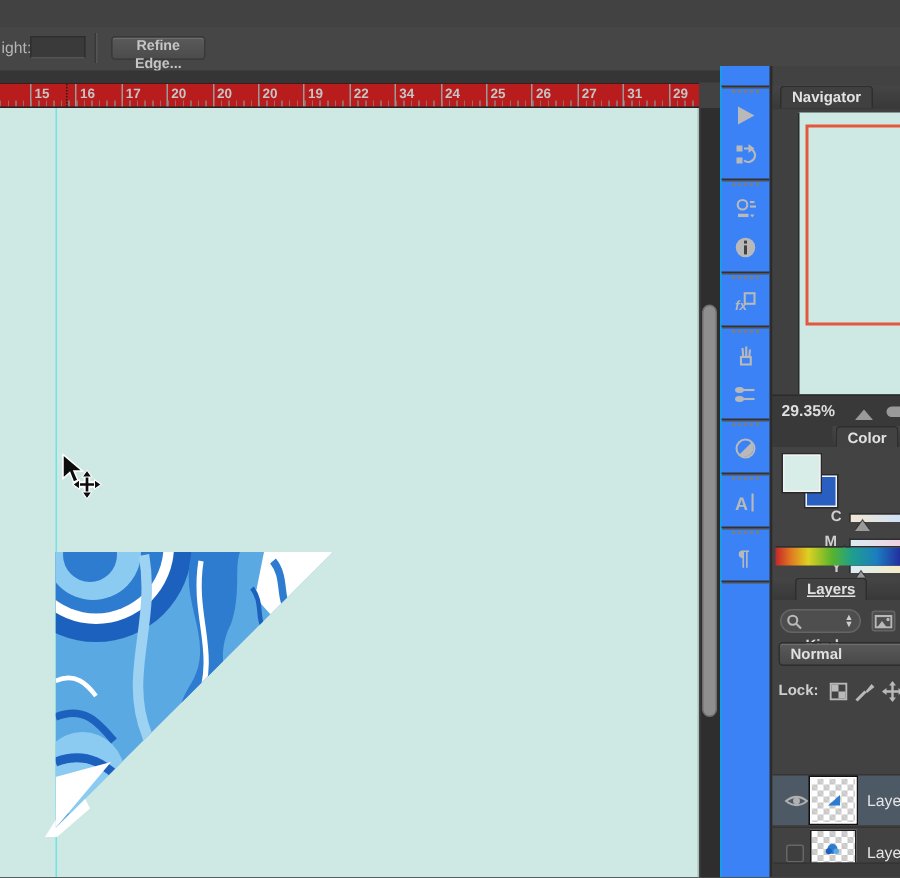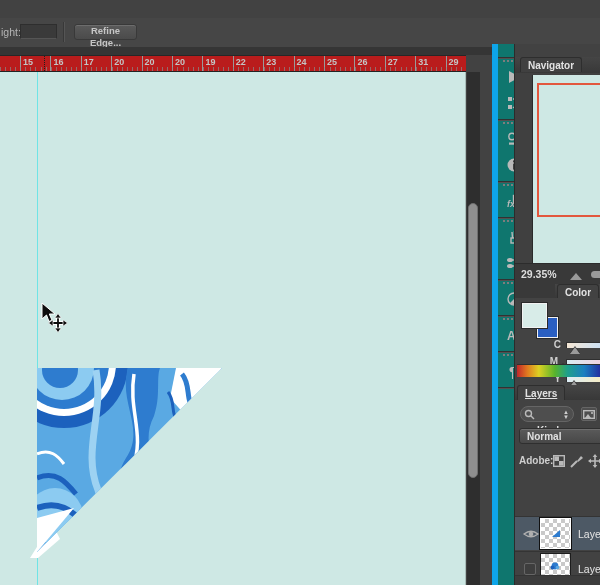--- a/index.html
+++ b/index.html
@@ -42,22 +42,22 @@
   #guide{position:absolute;left:37px;top:0;width:1px;height:513px;background:#6fe4e6;}
   #artwork{position:absolute;left:0;top:286px;}
   #cursor{position:absolute;left:38px;top:230px;}
 
   
   #vscroll{position:absolute;left:467px;top:72px;width:13px;height:513px;background:#2e2e2e;}
   #vthumb{position:absolute;left:1px;top:131px;width:10px;height:275px;background:#8f8f8f;
           border-radius:5px;border:1px solid #6f6f6f;}
 
   
-  #dock{position:absolute;left:492px;top:44px;width:34px;height:541px;background:#0f766e;
-        border-left:6px solid #0ea5e9;border-right:1px solid #2c2c2c;}
+  #dock{position:absolute;left:480px;top:44px;width:34px;height:541px;background:#3b82f6;
+        border-left:1px solid #0ea5e9;border-right:1px solid #2c2c2c;}
   .dock-group{border-top:1px solid #323232;box-shadow:inset 0 1px 0 #515151;padding-bottom:3px;}
   .grip{width:18px;height:3px;margin:2px auto 1px;border-top:2px dotted #7d7d7d;}
   .dock-icon{width:32px;height:26px;display:flex;align-items:center;justify-content:center;cursor:pointer;}
   .dock-icon svg{display:block;}
   .ic{fill:#b9b9b9;}
   .ic-s{fill:none;stroke:#b9b9b9;stroke-width:1.4;}
   .ic-txt{fill:#b9b9b9;font-family:"Liberation Sans",sans-serif;}
 
   
   #panels{position:absolute;left:514px;top:44px;width:86px;height:541px;background:#424242;
@@ -165,21 +165,21 @@
       <span class="r-num" style="left: 114.2px;">20</span>
       <div class="r-major" style="left: 141.6px;"></div>
       <span class="r-num" style="left: 144.6px;">20</span>
       <div class="r-major" style="left: 172px;"></div>
       <span class="r-num" style="left: 175px;">20</span>
       <div class="r-major" style="left: 202.4px;"></div>
       <span class="r-num" style="left: 205.4px;">19</span>
       <div class="r-major" style="left: 232.8px;"></div>
       <span class="r-num" style="left: 235.8px;">22</span>
       <div class="r-major" style="left: 263.2px;"></div>
-      <span class="r-num" style="left: 266.2px;">23</span>
+      <span class="r-num" style="left: 266.2px;">34</span>
       <div class="r-major" style="left: 293.6px;"></div>
       <span class="r-num" style="left: 296.6px;">24</span>
       <div class="r-major" style="left: 324px;"></div>
       <span class="r-num" style="left: 327px;">25</span>
       <div class="r-major" style="left: 354.4px;"></div>
       <span class="r-num" style="left: 357.4px;">26</span>
       <div class="r-major" style="left: 384.8px;"></div>
       <span class="r-num" style="left: 387.8px;">27</span>
       <div class="r-major" style="left: 415.2px;"></div>
       <span class="r-num" style="left: 418.2px;">31</span>
@@ -364,21 +364,21 @@
       <div class="ch-bar" id="bar-y" style="top:78px;"></div>
       <div class="ch-handle" style="left:54px;top:83px;"></div>
 
       <span class="ch-label" style="left:31px;top:92px;">K</span>
       <div class="ch-bar" id="bar-k" style="top:95px;"></div>
       <div class="ch-handle" style="left:44px;top:100px;"></div>
     </div>
     <div id="rainbow" style="position:absolute;top:320px;"></div>
 
     <div class="tabrow" id="layers-tabrow">
-      <span class="tab" style="left:2px;text-decoration:underline;">Layers</span>
+      <span class="tab" style="left:15px;text-decoration:underline;">Layers</span>
     </div>
     <div id="layers-body">
       <div id="kind-dd">
         <svg style="position:absolute;left:3px;top:2px;" width="11" height="11" viewBox="0 0 11 11">
             <circle class="ic-s" cx="4.5" cy="4.5" r="3"></circle>
             <path class="ic-s" d="M6.8 6.8 L10 10"></path>
           </svg>
         <span id="kind-label">Kind</span>
         <span id="kind-stepper">▲<br>▼</span>
       </div>
@@ -386,21 +386,21 @@
         <svg width="12" height="9" viewBox="0 0 12 9">
             <rect class="ic-s" x="0.7" y="0.7" width="10.6" height="7.6"></rect>
             <polygon class="ic" points="2,8 5,4 8,8"></polygon>
             <circle class="ic" cx="9" cy="3" r="1.1"></circle>
           </svg>
       </div>
       <div id="blend-dd">
         <span id="blend-label">Normal</span>
       </div>
       <div id="lock-row">
-        <span id="lock-label">Adobe:</span>
+        <span id="lock-label">Lock:</span>
         <div class="lock-ic" style="left:36px;">
           <svg width="12" height="12" viewBox="0 0 12 12">
               <rect class="ic-s" x="0.7" y="0.7" width="10.6" height="10.6" stroke-width="1"></rect>
               <rect class="ic" x="1.4" y="1.4" width="4.6" height="4.6"></rect>
               <rect class="ic" x="6" y="6" width="4.6" height="4.6"></rect>
             </svg>
         </div>
         <div class="lock-ic" style="left:54px;">
           <svg width="14" height="14" viewBox="0 0 14 14">
               <path d="M1 13 L7 7" stroke="#b9b9b9" stroke-width="2"></path>

